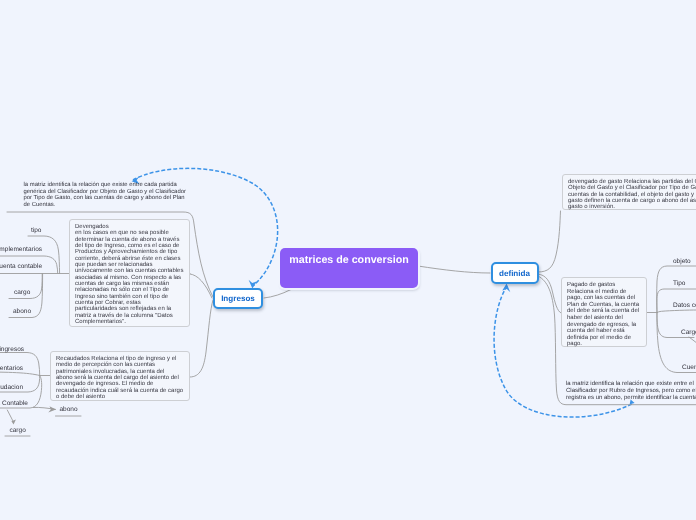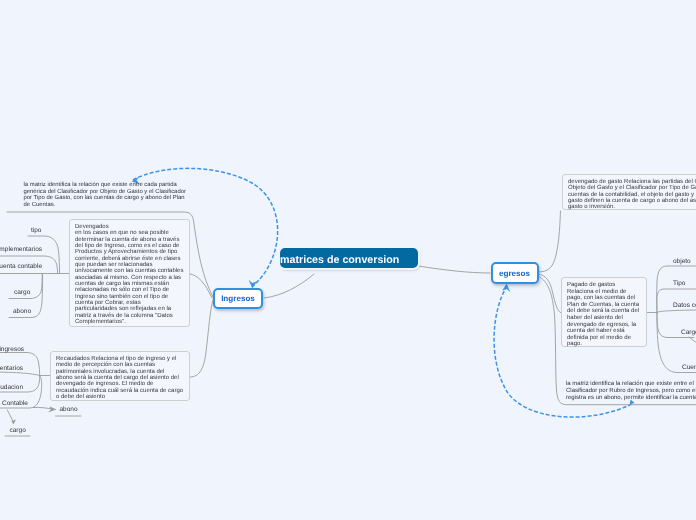--- a/index.html
+++ b/index.html
@@ -3,22 +3,22 @@
 <meta charset="utf-8">
 <title>matrices de conversion</title>
 <style>
   html,body{margin:0;padding:0;}
   body{width:696px;height:520px;background:#f0f4fd;overflow:hidden;
        font-family:"Liberation Sans",sans-serif;
        -webkit-font-smoothing:antialiased;text-rendering:geometricPrecision;}
   #canvas{position:relative;width:696px;height:520px;}
   svg.links{position:absolute;left:0;top:0;width:696px;height:520px;}
   .node{position:absolute;white-space:nowrap;box-sizing:border-box;}
-  .root-node{background:#0369a1;color:#ffffff;font-weight:bold;font-size:10.7px;
-             border-radius:5px;text-align:left;line-height:25px;height:20px;
+  .root-node{background:#8b5cf6;color:#ffffff;font-weight:bold;font-size:10.7px;
+             border-radius:5px;text-align:center;line-height:25px;height:40px;
              box-shadow:0 0 0 2px #f0f4fd,1px 2px 3px rgba(60,70,90,0.35);}
   .lvl1{background:#ffffff;color:#1267cc;font-weight:bold;font-size:8.1px;
         border:2px solid #2f8fe0;border-radius:5px;text-align:center;
         box-shadow:1px 2px 3px rgba(60,70,90,0.3);}
   .leaf{position:absolute;font-size:6.5px;color:#32323c;white-space:nowrap;}
   .textbox{position:absolute;background:#f3f6fc;border:0.9px solid #cdcfd3;
            border-radius:3px;font-size:6px;color:#3a3a44;line-height:6.35px;
            padding:4px 5px;box-sizing:border-box;}
   .plain{position:absolute;font-size:6px;color:#32323c;line-height:6.35px;}
   [data-name="note-line"]{white-space:nowrap;}
@@ -64,21 +64,21 @@
     <path d="M 696 372.5 L 677 372.5 C 666.5 372 660.5 364 658.2 345 C 656.8 332 656.9 320 657 312.5" fill="none" stroke="#9c9c9c" stroke-width="0.9" stroke-linecap="round" data-name="link-leaf-cuenta-3"></path>
     <path d="M 7 212 L 183 212 C 191 212 193 215 194 224 C 198 252 202 276 213 297" fill="none" stroke="#9c9c9c" stroke-width="0.9" stroke-linecap="round" data-name="link-ingresos-devengados-outer"></path>
     <path d="M 190 274 C 198 275 205 283 212 298" fill="none" stroke="#9c9c9c" stroke-width="0.9" stroke-linecap="round" data-name="link-ingresos-devengados"></path>
     <path d="M 190 377 C 200 377 204 368 206 352 C 209 327 210 310 213 300" fill="none" stroke="#9c9c9c" stroke-width="0.9" stroke-linecap="round" data-name="link-ingresos-recaudados"></path>
   </svg>
 
   <div class="node root-node" style="left:280px;top:248px;width:138px;" data-name="root-node">matrices de conversion</div>
 
   <div class="node lvl1" style="left:213px;top:288px;width:50px;height:21px;line-height:18.5px;" data-name="branch-node-ingresos">Ingresos</div>
 
-  <div class="node lvl1" style="left:490.5px;top:262px;width:48px;height:21.5px;line-height:19px;" data-name="branch-node-egresos">egresos</div>
+  <div class="node lvl1" style="left:490.5px;top:262px;width:48px;height:21.5px;line-height:19px;" data-name="branch-node-egresos">definida</div>
 
   <div class="plain" style="left:23.5px;top:182px;width:166px;font-size:5.9px;line-height:6.7px;" data-name="note-top-left">la matriz identifica la relación que existe entre cada partida genérica del Clasificador por Objeto de Gasto y el Clasificador por Tipo de Gasto, con las cuentas de cargo y abono del Plan de Cuentas.</div>
 
   <div class="leaf" style="left:31px;top:226.5px;" data-name="leaf-tipo">tipo</div>
   <div class="leaf" style="right:654px;top:246px;" data-name="leaf-datos-complementarios-1">Datos complementarios</div>
   <div class="leaf" style="right:654px;top:263px;" data-name="leaf-cuenta-contable">cuenta contable</div>
   <div class="leaf" style="left:14px;top:288.5px;" data-name="leaf-cargo-1">cargo</div>
   <div class="leaf" style="left:13px;top:307.5px;" data-name="leaf-abono-1">abono</div>
 
   <div class="leaf" style="right:672px;top:345.5px;" data-name="leaf-ingresos">ingresos</div>

